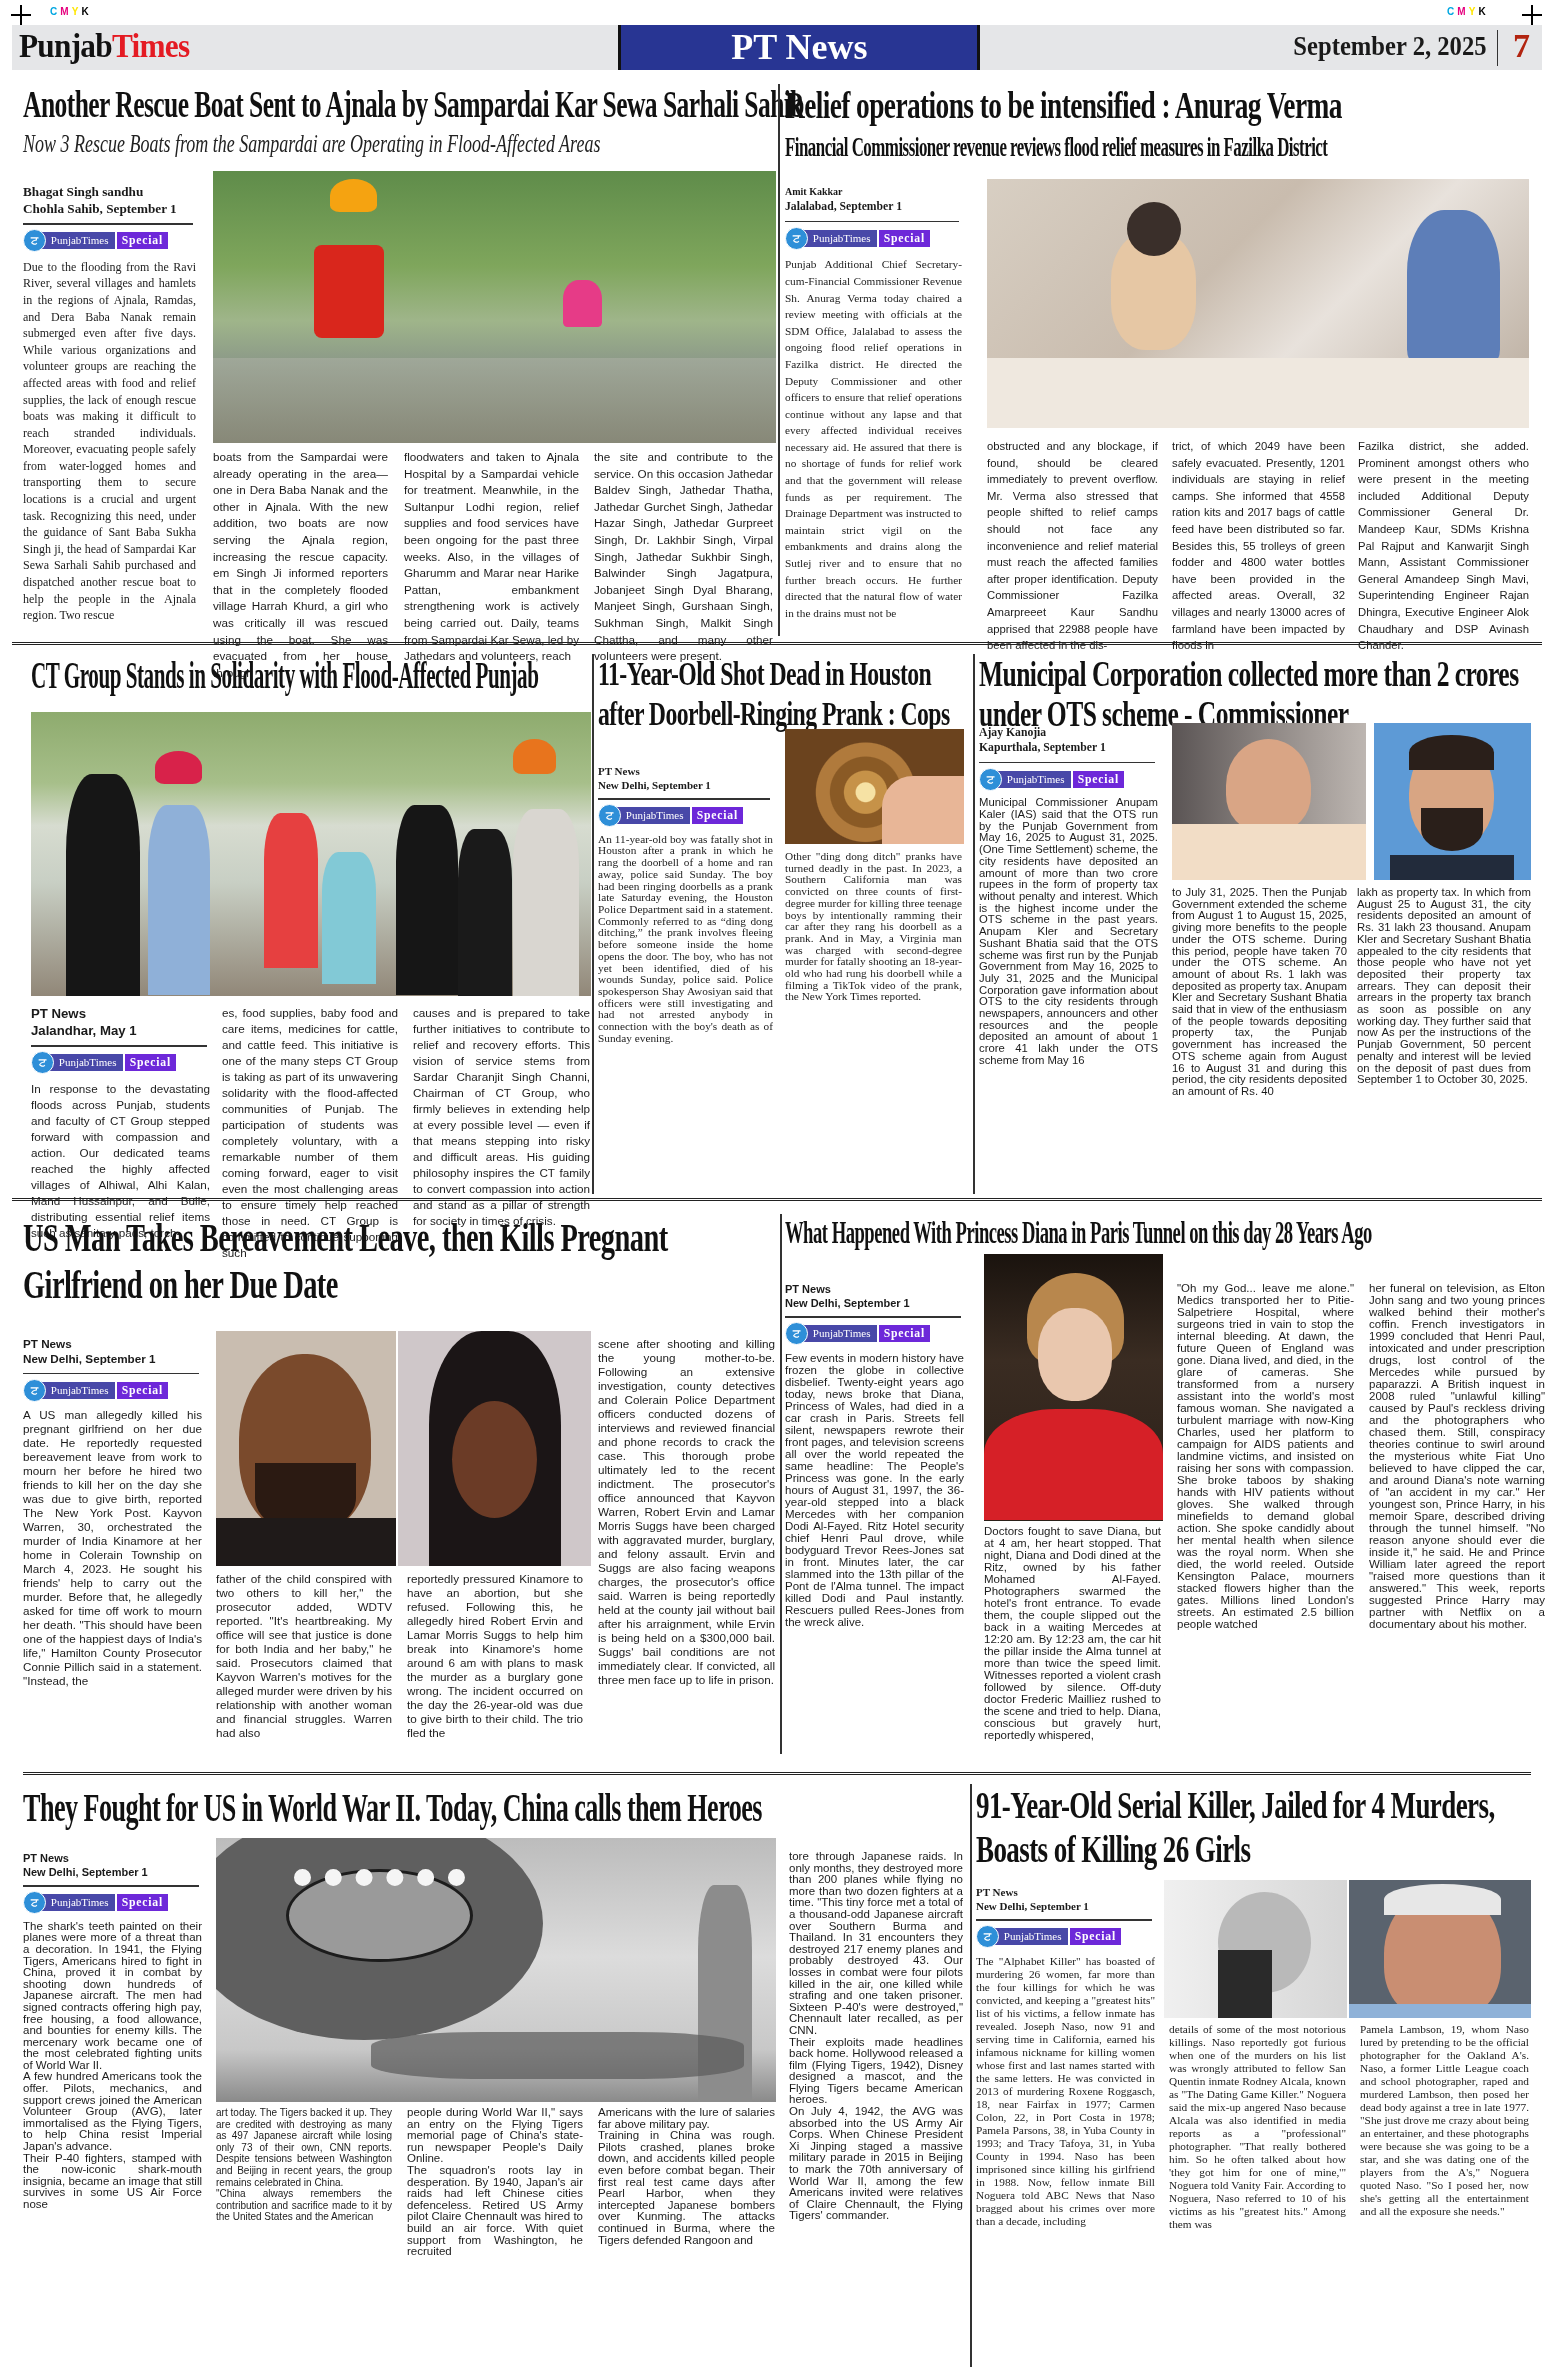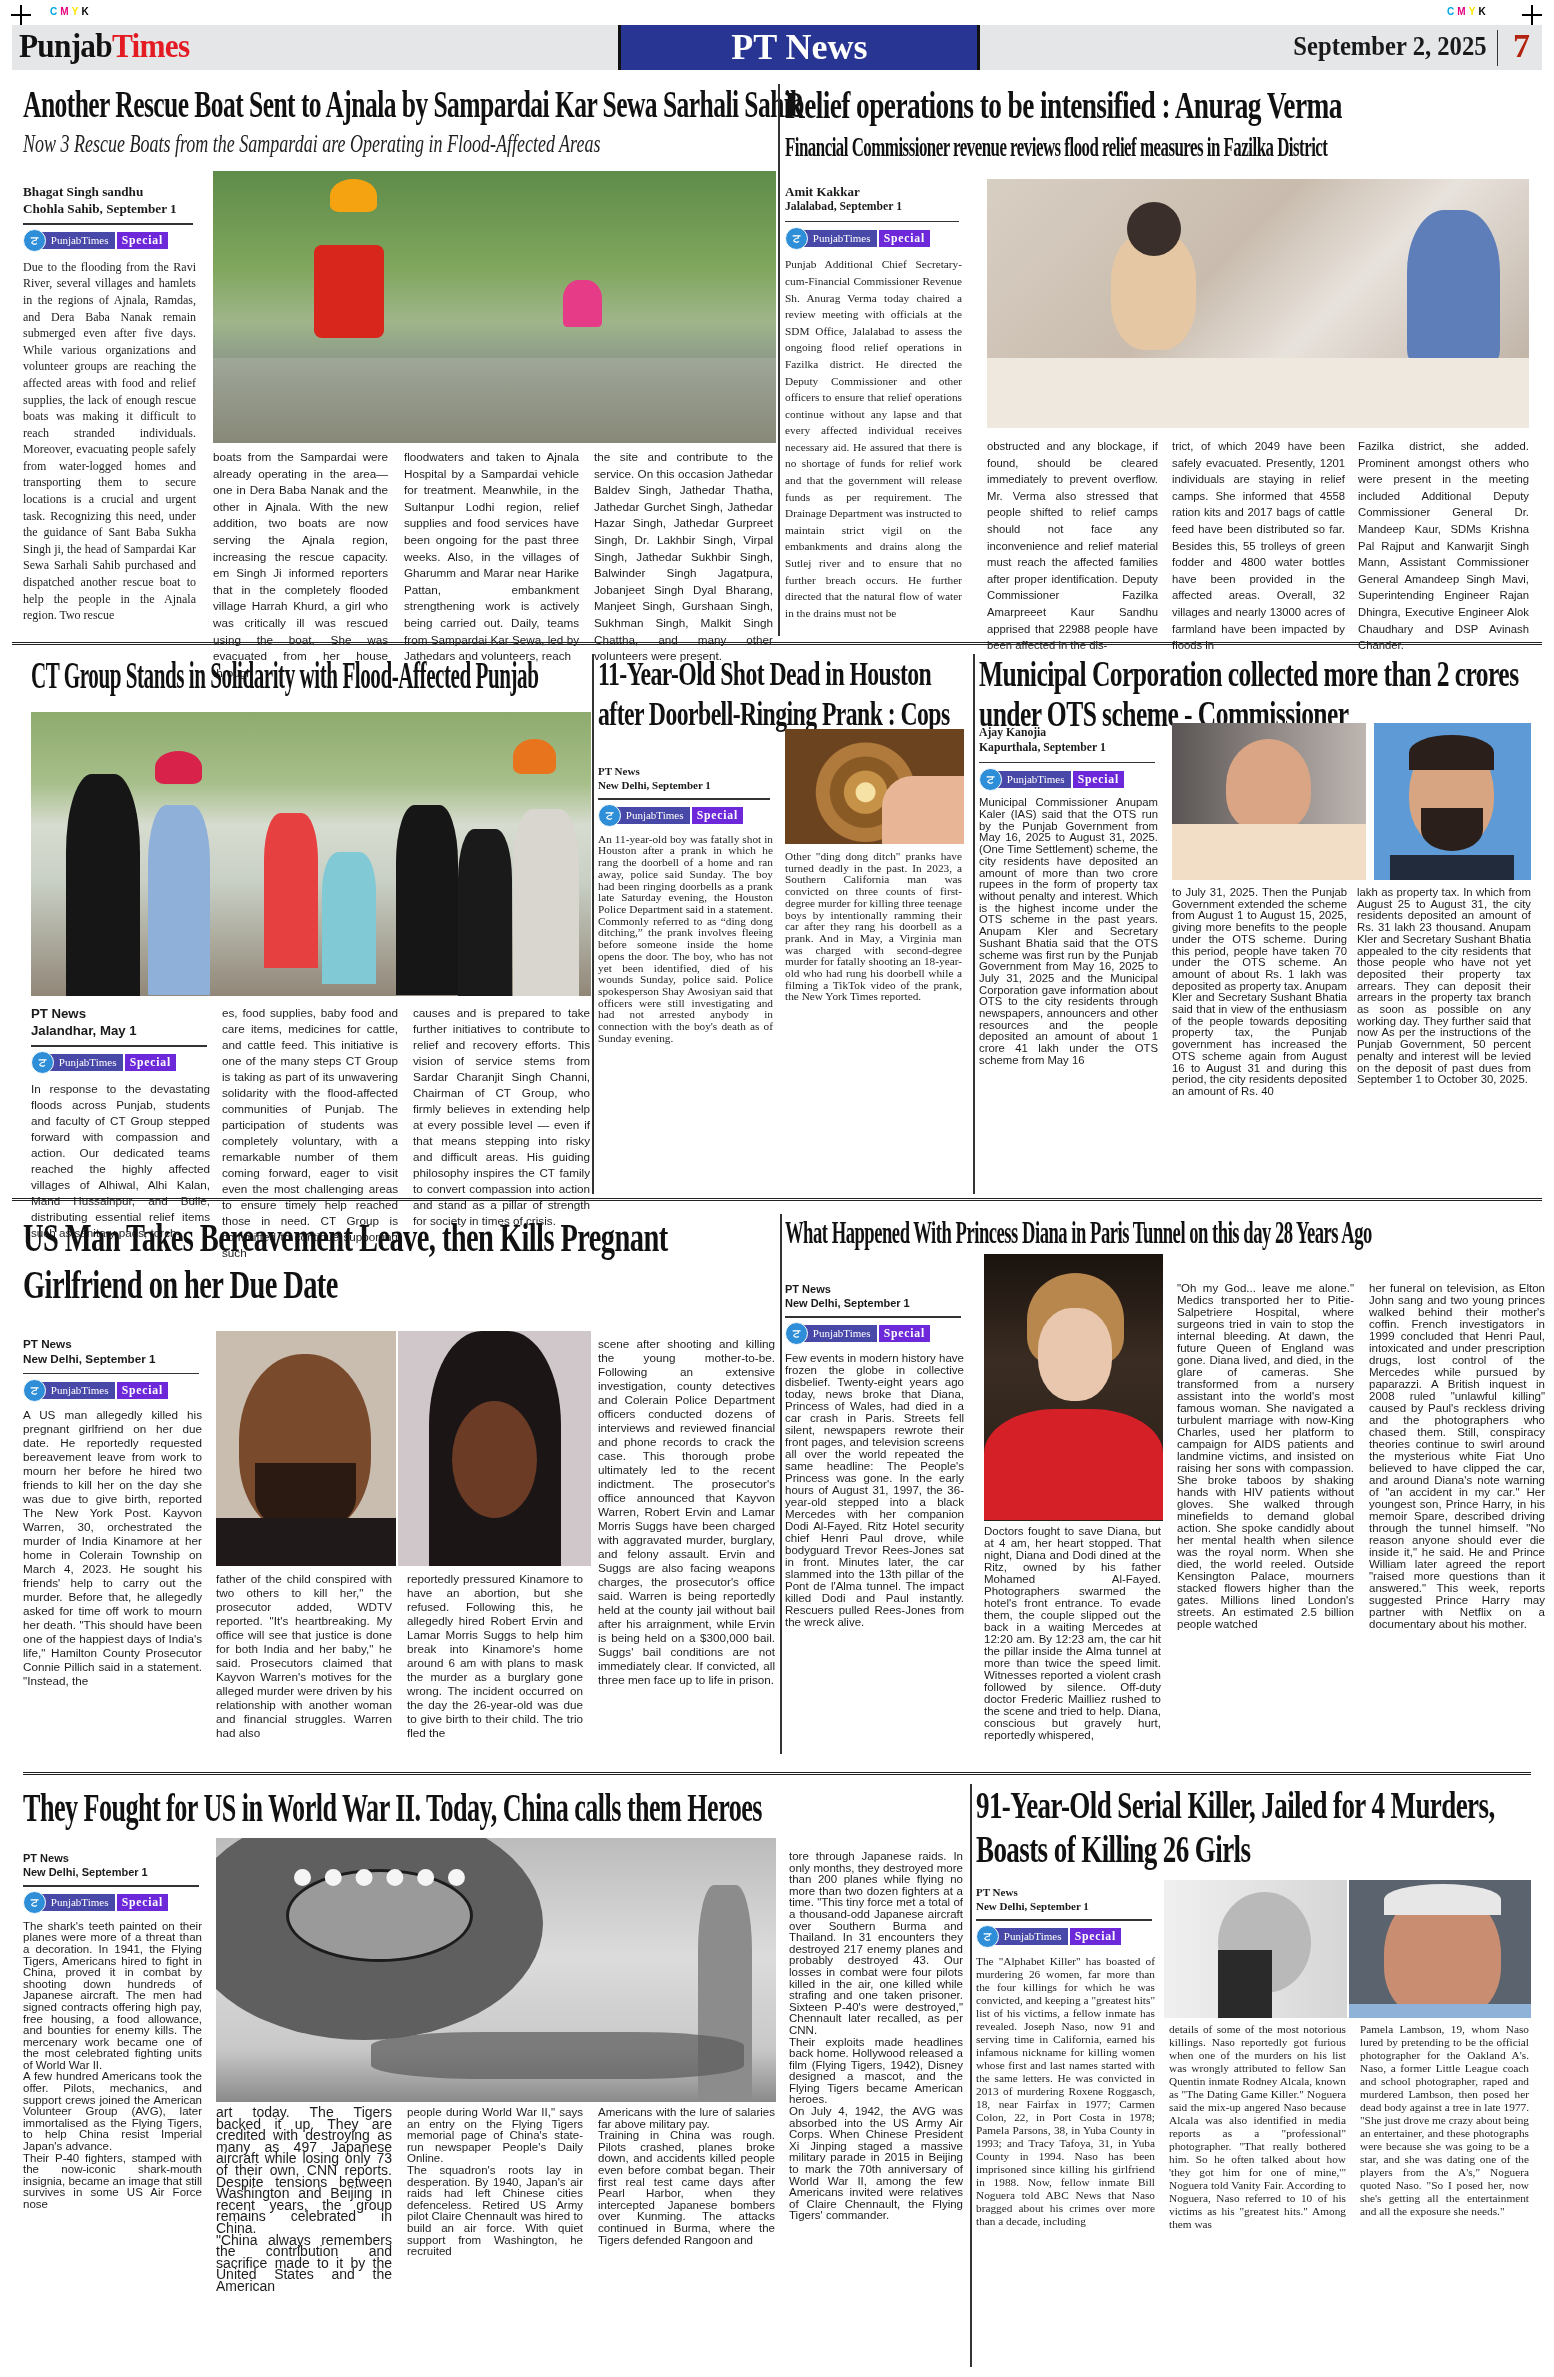--- a/index.html
+++ b/index.html
@@ -85,21 +85,21 @@
   <div class="col cond" style="left:381px;top:365px;width:175px;font-size:11.7px;line-height:16.6px;">floodwaters and taken to Ajnala Hospital by a Sampardai vehicle for treatment. Meanwhile, in the Sultanpur Lodhi region, relief supplies and food services have been ongoing for the past three weeks. Also, in the villages of Gharumm and Marar near Harike Pattan, embankment strengthening work is actively being carried out. Daily, teams from Sampardai Kar Sewa, led by Jathedars and volunteers, reach</div>
   <div class="col cond" style="left:571px;top:365px;width:179px;font-size:11.7px;line-height:16.6px;">the site and contribute to the service. On this occasion Jathedar Baldev Singh, Jathedar Thatha, Jathedar Gurchet Singh, Jathedar Hazar Singh, Jathedar Gurpreet Singh, Dr. Lakhbir Singh, Virpal Singh, Jathedar Sukhbir Singh, Balwinder Singh Jagatpura, Jobanjeet Singh Dyal Bharang, Manjeet Singh, Gurshaan Singh, Sukhman Singh, Malkit Singh Chattha, and many other volunteers were present.</div>
 </article>
 
 <div class="rule-v" style="left:778px;top:84px;height:552px;"></div>
 
 <article class="article" style="left:785px;top:84px;width:745px;height:552px;">
   <h1 class="headline" style="font-size:37px;line-height:44px;transform:scaleX(0.74);">Relief operations to be intensified : Anurag Verma</h1>
   <h2 class="headline" style="font-size:26.4px;line-height:33px;font-weight:bold;transform:scaleX(0.64);margin-top:3.1px;">Financial Commissioner revenue reviews flood relief measures in Fazilka District</h2>
   <div style="position:absolute;left:0;top:101px;width:177px;">
-    <div class="byline" style="font-size:13px;line-height:14.8px;">Amit Kakkar</div>
+    <div class="byline" style="font-size:10px;line-height:14.8px;">Amit Kakkar</div>
     <div class="byline" style="font-size:11.7px;line-height:14.8px;">Jalalabad, September 1</div>
     <div class="byline-rule"></div>
     <div class="badge-slot">
   <div class="badge">
     <span class="logo">ਟ</span>
     <span class="pt">PunjabTimes</span>
     <span class="sp">Special</span>
   </div>
 </div>
     <div class="col" style="position:static;font-size:11.3px;line-height:16.6px;">Punjab Additional Chief Secretary-cum-Financial Commissioner Revenue Sh. Anurag Verma today chaired a review meeting with officials at the SDM Office, Jalalabad to assess the ongoing flood relief operations in Fazilka district. He directed the Deputy Commissioner and other officers to ensure that relief operations continue without any lapse and that every affected individual receives necessary aid. He assured that there is no shortage of funds for relief work and that the government will release funds as per requirement. The Drainage Department was instructed to maintain strict vigil on the embankments and drains along the Sutlej river and to ensure that no further breach occurs. He further directed that the natural flow of water in the drains must not be</div>
@@ -278,21 +278,21 @@
 A few hundred Americans took the offer. Pilots, mechanics, and support crews joined the American Volunteer Group (AVG), later immortalised as the Flying Tigers, to help China resist Imperial Japan's advance.
 Their P-40 fighters, stamped with the now-iconic shark-mouth insignia, became an image that still survives in some US Air Force nose</div>
   </div>
   <div class="photo" style="left:193px;top:54px;width:560px;height:264px;background:linear-gradient(180deg,#bcbcbc 0%,#dcdcdc 45%,#c8c8c8 80%,#8a8a8a 100%);">
     <div style="position:absolute;left:-31px;top:-31px;width:358px;height:233px;border-radius:50%;background:#5f5f5f;"></div>
     <div style="position:absolute;left:70px;top:31px;width:187px;height:93px;border-radius:50%;background:#9a9a9a;border:3.1px solid #1c1c1c;"></div>
     <div style="position:absolute;left:78px;top:31px;width:171px;height:0;border-bottom:17px dotted #f5f5f5;"></div>
     <div style="position:absolute;left:482px;top:47px;width:54px;height:218px;border-radius:30% 30% 0 0;background:#8c8c8c;"></div>
     <div style="position:absolute;left:155px;top:194px;width:373px;height:47px;background:#5a5a5a;border-radius:30%;opacity:.7;"></div>
   </div>
-  <div class="col cond" style="left:193px;top:323px;width:176px;font-size:14px;line-height:11.6px;white-space:pre-line;">art today. The Tigers backed it up. They are credited with destroying as many as 497 Japanese aircraft while losing only 73 of their own, CNN reports. Despite tensions between Washington and Beijing in recent years, the group remains celebrated in China.
+  <div class="col cond" style="left:193px;top:323px;width:176px;font-size:10px;line-height:11.6px;white-space:pre-line;">art today. The Tigers backed it up. They are credited with destroying as many as 497 Japanese aircraft while losing only 73 of their own, CNN reports. Despite tensions between Washington and Beijing in recent years, the group remains celebrated in China.
 "China always remembers the contribution and sacrifice made to it by the United States and the American</div>
   <div class="col cond" style="left:384px;top:323px;width:176px;font-size:11.5px;line-height:11.6px;white-space:pre-line;">people during World War II," says an entry on the Flying Tigers memorial page of China's state-run newspaper People's Daily Online.
 The squadron's roots lay in desperation. By 1940, Japan's air raids had left Chinese cities defenceless. Retired US Army pilot Claire Chennault was hired to build an air force. With quiet support from Washington, he recruited</div>
   <div class="col cond" style="left:575px;top:323px;width:177px;font-size:11.5px;line-height:11.6px;white-space:pre-line;">Americans with the lure of salaries far above military pay.
 Training in China was rough. Pilots crashed, planes broke down, and accidents killed people even before combat began. Their first real test came days after Pearl Harbor, when they intercepted Japanese bombers over Kunming. The attacks continued in Burma, where the Tigers defended Rangoon and</div>
   <div class="col cond" style="left:766px;top:67px;width:174px;font-size:11.5px;line-height:11.6px;white-space:pre-line;">tore through Japanese raids. In only months, they destroyed more than 200 planes while flying no more than two dozen fighters at a time. "This tiny force met a total of a thousand-odd Japanese aircraft over Southern Burma and Thailand. In 31 encounters they destroyed 217 enemy planes and probably destroyed 43. Our losses in combat were four pilots killed in the air, one killed while strafing and one taken prisoner. Sixteen P-40's were destroyed," Chennault later recalled, as per CNN.
 Their exploits made headlines back home. Hollywood released a film (Flying Tigers, 1942), Disney designed a mascot, and the Flying Tigers became American heroes.
 On July 4, 1942, the AVG was absorbed into the US Army Air Corps. When Chinese President Xi Jinping staged a massive military parade in 2015 in Beijing to mark the 70th anniversary of World War II, among the few Americans invited were relatives of Claire Chennault, the Flying Tigers' commander.</div>
 </article>
 

